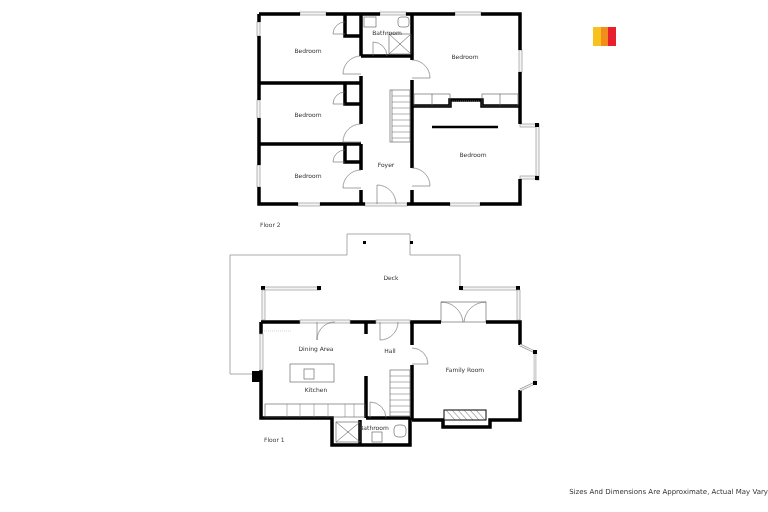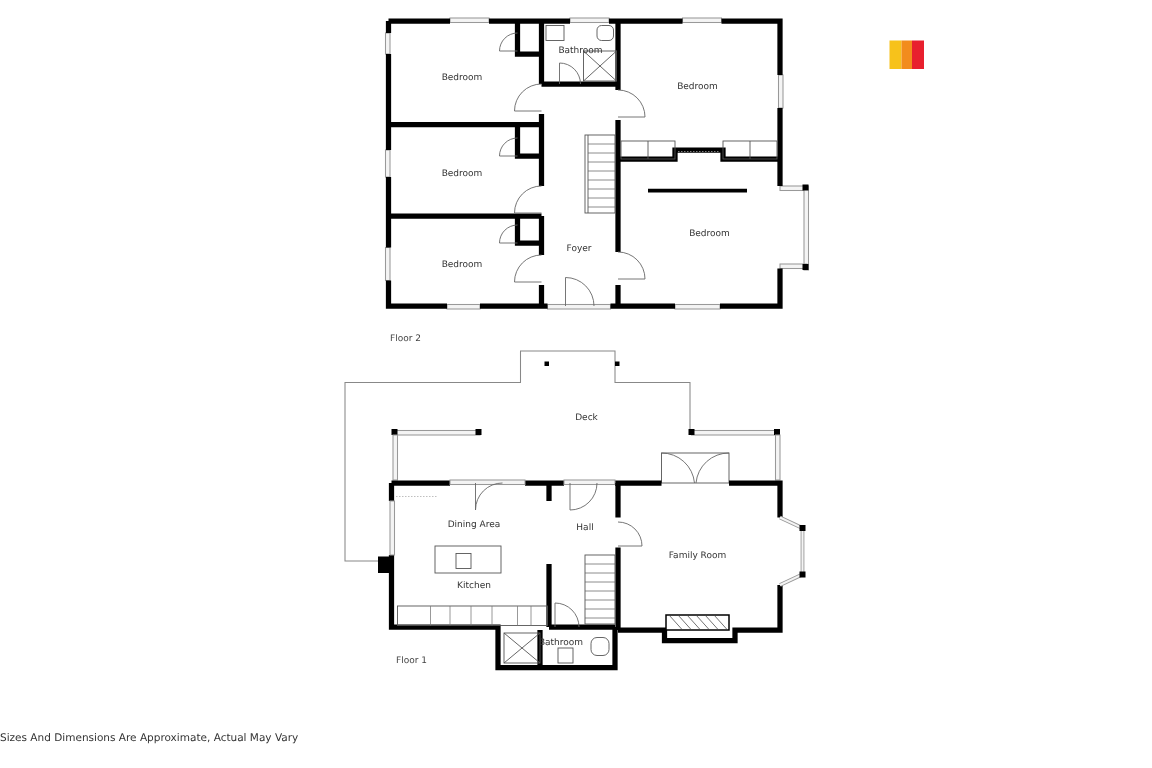--- a/index.html
+++ b/index.html
@@ -1,20 +1,20 @@
 <!DOCTYPE html>
 <html><head>
   <meta charset="utf-8">
   <style>
     html, body { margin: 0; padding: 0; background: #ffffff; }
     body { width: 768px; height: 512px; position: relative; overflow: hidden; font-family: "DejaVu Sans", sans-serif; }
     svg { position: absolute; left: 0; top: 0; }
     .lbl { font-family: "DejaVu Sans", sans-serif; font-size: 6px; fill: #333333; }
     .floor-lbl { font-family: "DejaVu Sans", sans-serif; font-size: 6px; fill: #444444; }
-    .disclaimer { position: absolute; left: 0; width: 768px; top: 488px; text-align: left; font-size: 7px; color: #333333; }
+    .disclaimer { position: absolute; left: 0; width: 768px; top: 488px; text-align: right; font-size: 7px; color: #333333; }
     .logo { position: absolute; left: 593px; top: 27px; width: 23px; height: 19px; display: flex; }
     .logo span { flex: 1; display: block; }
     .wall { stroke: #000; stroke-width: 3.5; fill: none; }
     .thin { stroke: #555; stroke-width: 0.6; fill: none; }
     .win { stroke: #999; stroke-width: 0.7; fill: #f4f4f4; }
     .door { stroke: #666; stroke-width: 0.6; fill: none; }
   </style>
 </head>
 <body>
 

